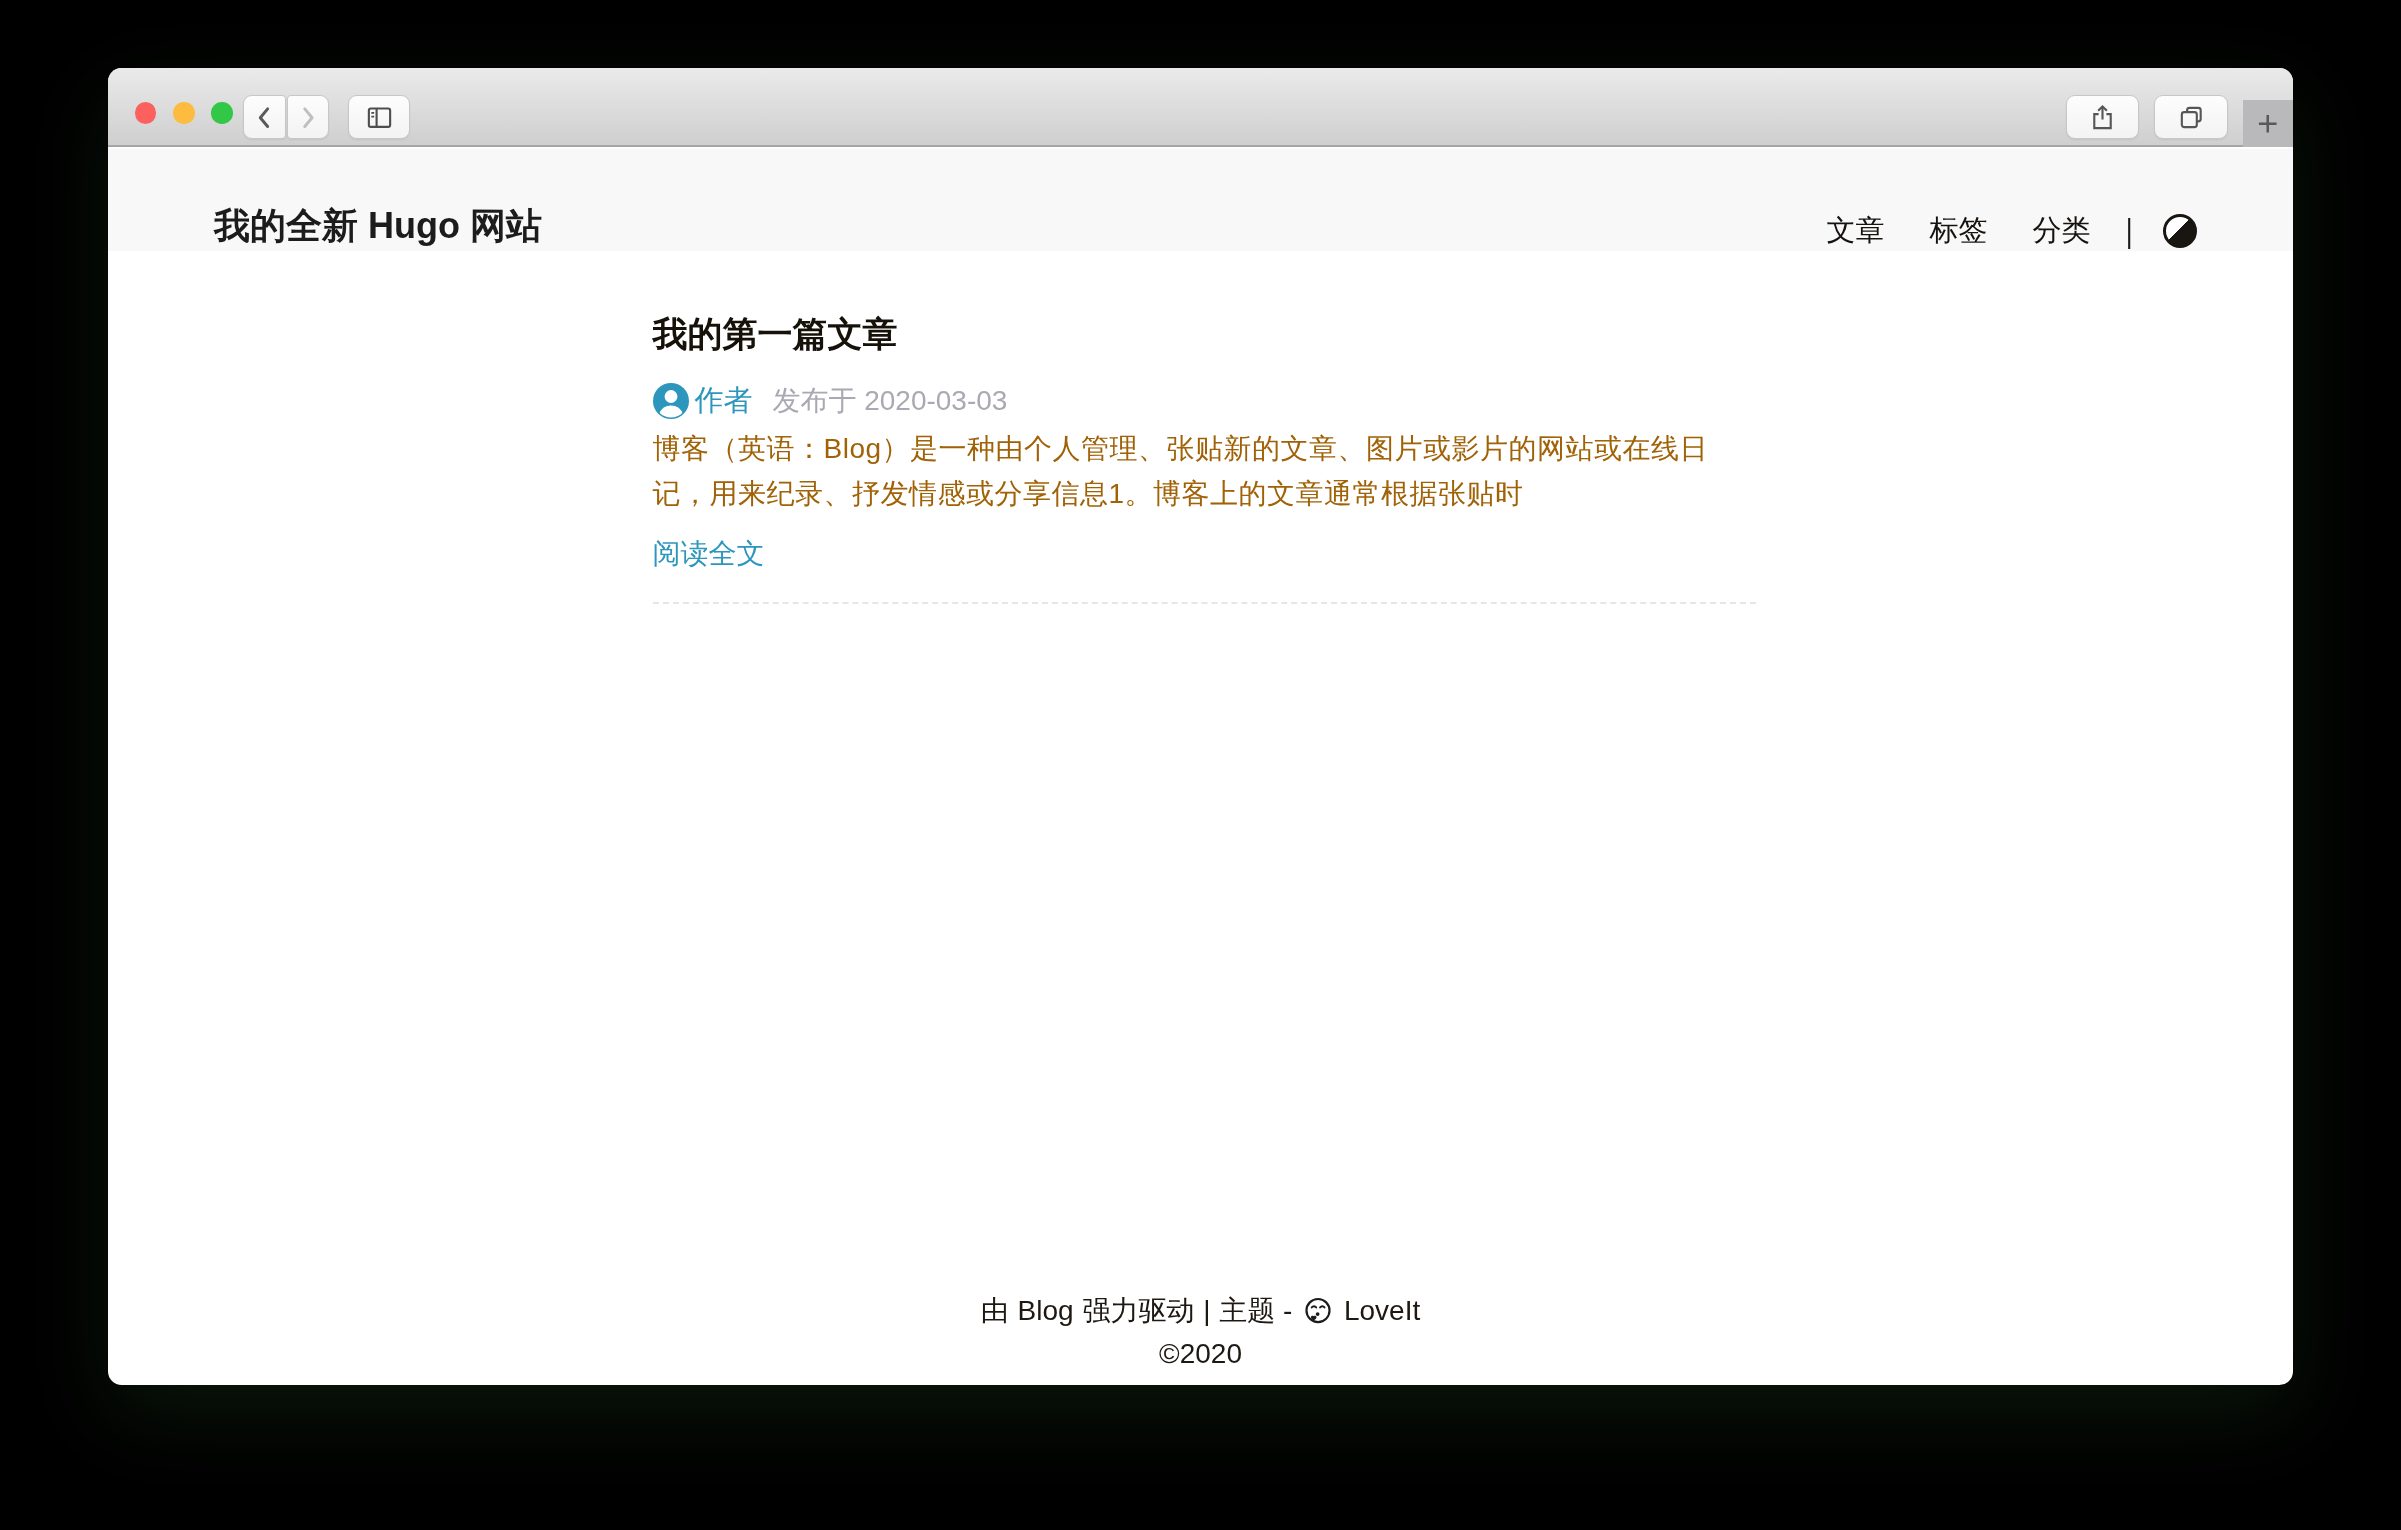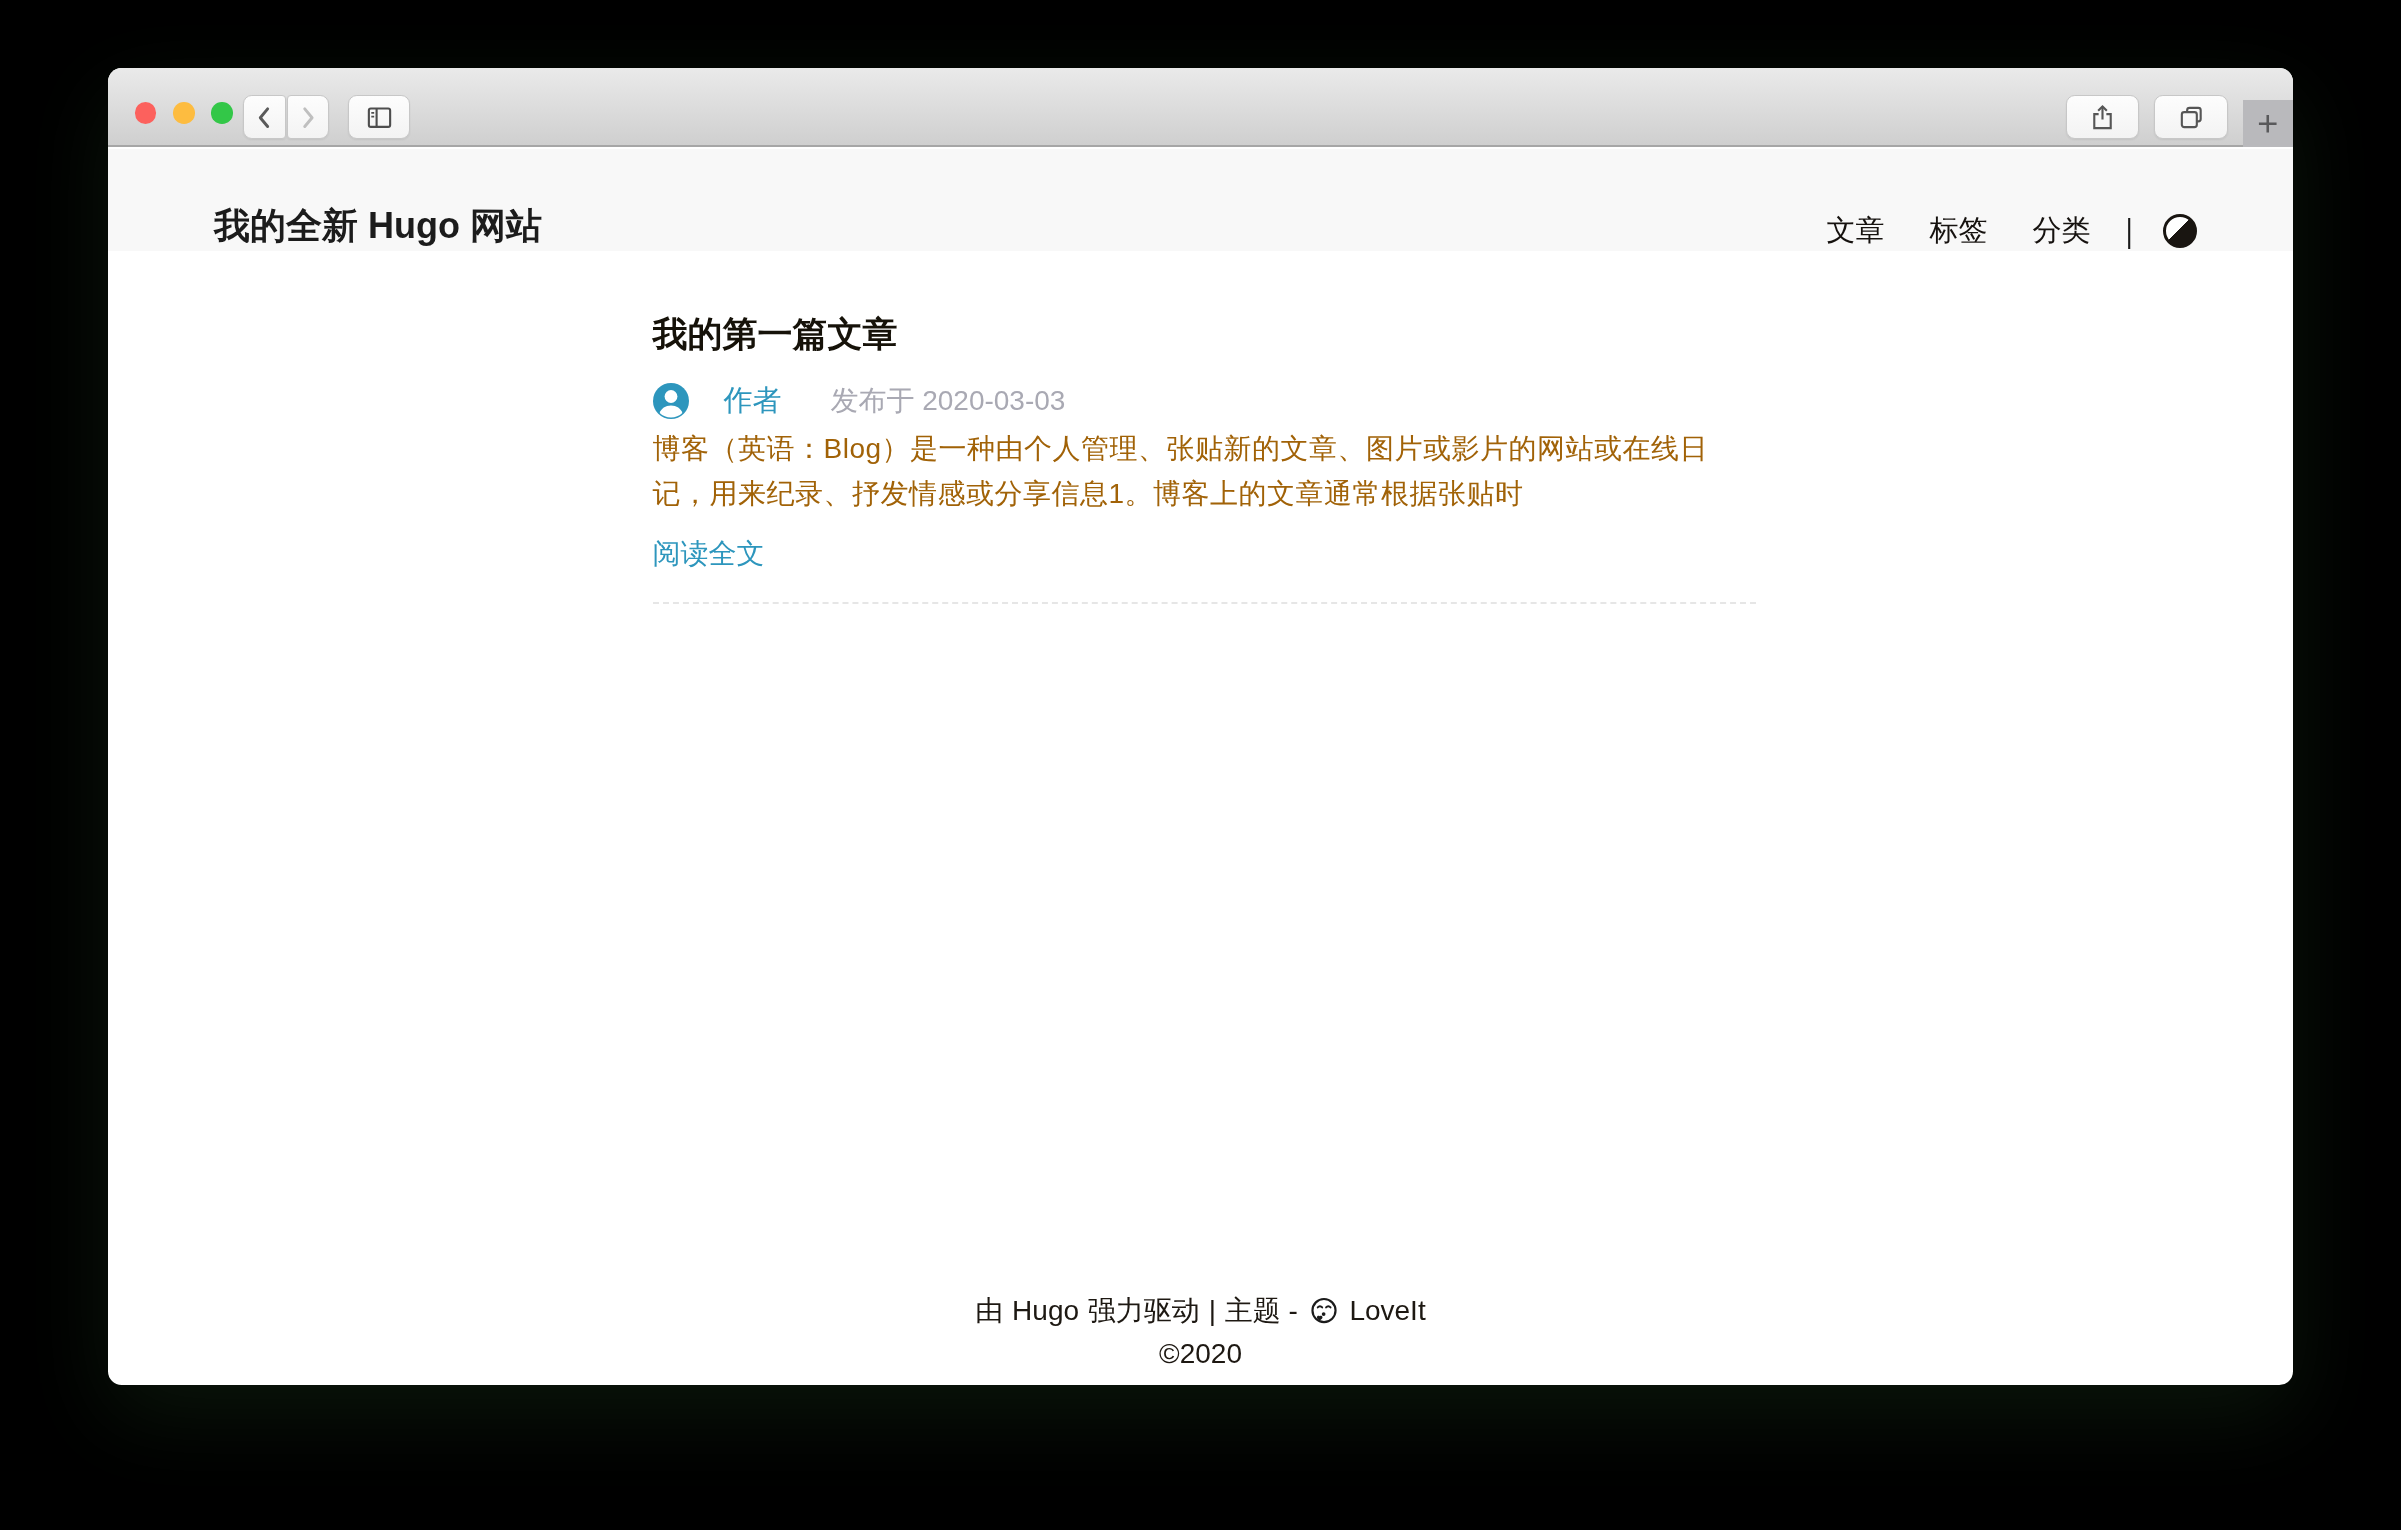--- a/index.html
+++ b/index.html
@@ -72,21 +72,21 @@
   .theme-toggle {
     width:34px; height:34px; border-radius:50%; margin-left:29px;
     background:linear-gradient(135deg,#fff 0 46%,#191511 46%);
     border:3.9px solid #191511; cursor:pointer;
   }
 
   
   .page { position:absolute; left:0; top:183px; width:100%;padding-left:7px; }
   .content { width:1103px; margin:0 auto; padding-top:61px; }
   .post-title { font-size:35px; line-height:43px; font-weight:700; color:#161209; }
-  .meta { margin-top:25.5px; display:flex; align-items:center;gap:29px; }
+  .meta { margin-top:25.5px; display:flex; align-items:center; }
   .meta .author { color:var(--accent,#2d96bd); font-size:29px; margin-left:5.9px; cursor:pointer; }
   .meta .pubdate { color:#a9a9b3; font-size:28px; margin-left:20px; }
   .summary {
     margin-top:5px; font-size:28px; line-height:45px; color:#a16207;
     letter-spacing:0.5px;
   }
   .read-more { margin-top:19.6px; font-size:28px; color:var(--accent,#2d96bd); cursor:pointer; width:fit-content; }
   .post-divider { margin-top:29px; border-top:2px dashed #e6e6e6; height:0; }
 
   
@@ -191,21 +191,21 @@
         </div>
         <div class="summary">博客（英语：Blog）是一种由个人管理、张贴新的文章、图片或影片的网站或在线日记，用来纪录、抒发情感或分享信息1。博客上的文章通常根据张贴时</div>
         <div class="read-more">阅读全文</div>
         <div class="post-divider"></div>
       </div>
     </div>
 
     <div class="page-footer">
       <div class="row">
         <span>由</span>
-        <span class="link">Hugo</span>
+        <span class="link">Blog</span>
         <span>强力驱动</span>
         <span>|</span>
         <span>主题 -</span>
         <span class="kiss">
           <svg width="30" height="30" viewBox="0 0 32 32">
             <circle cx="16" cy="15.5" r="12.3" fill="none" stroke="#1b1b1b" stroke-width="2.3"></circle>
             <path d="M9.3 12.2 c1.4-1.7 3.4-1.7 4.8 0" fill="none" stroke="#1b1b1b" stroke-width="2" stroke-linecap="round"></path>
             <path d="M18.2 12.2 c1.4-1.7 3.4-1.7 4.8 0" fill="none" stroke="#1b1b1b" stroke-width="2" stroke-linecap="round"></path>
             <circle cx="15.6" cy="19.2" r="2" fill="#1b1b1b"></circle>
             <path d="M11.4 21.6c-1.2-1-3-.3-3 1.2 0 1.2 1.4 2.1 3 3.3 1.6-1.2 3-2.1 3-3.3 0-1.5-1.8-2.2-3-1.2Z" fill="#1b1b1b"></path>

